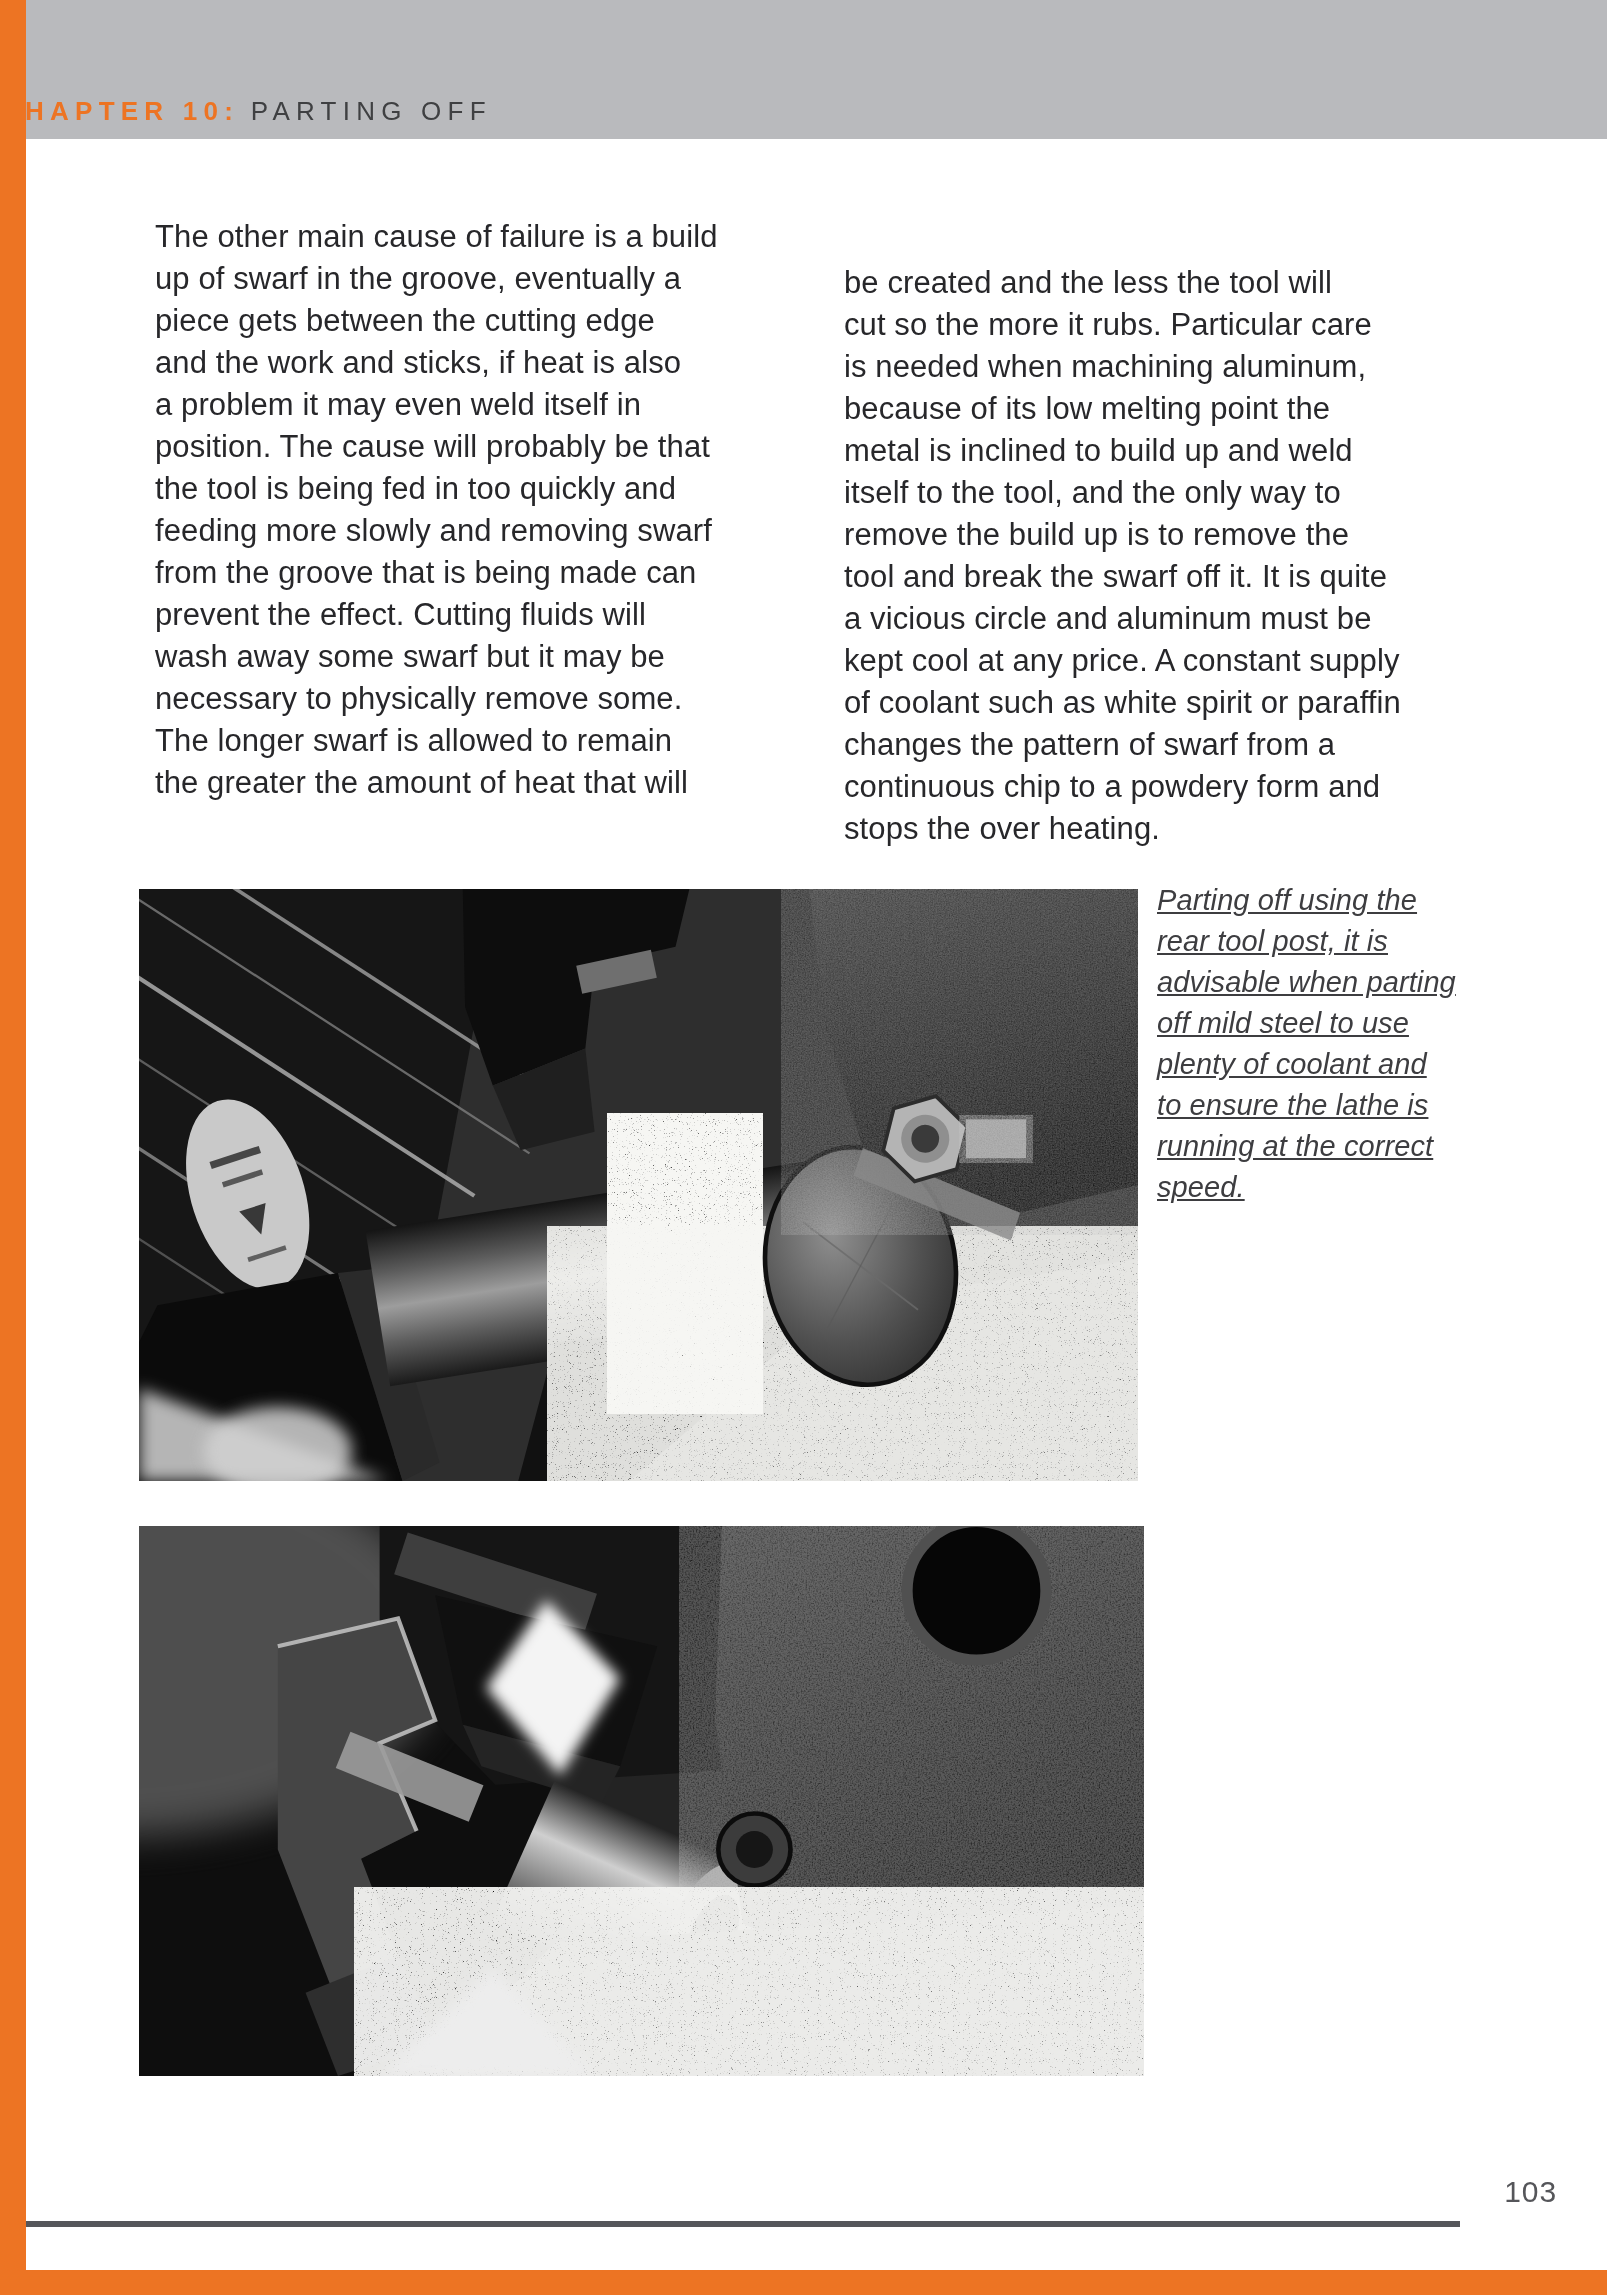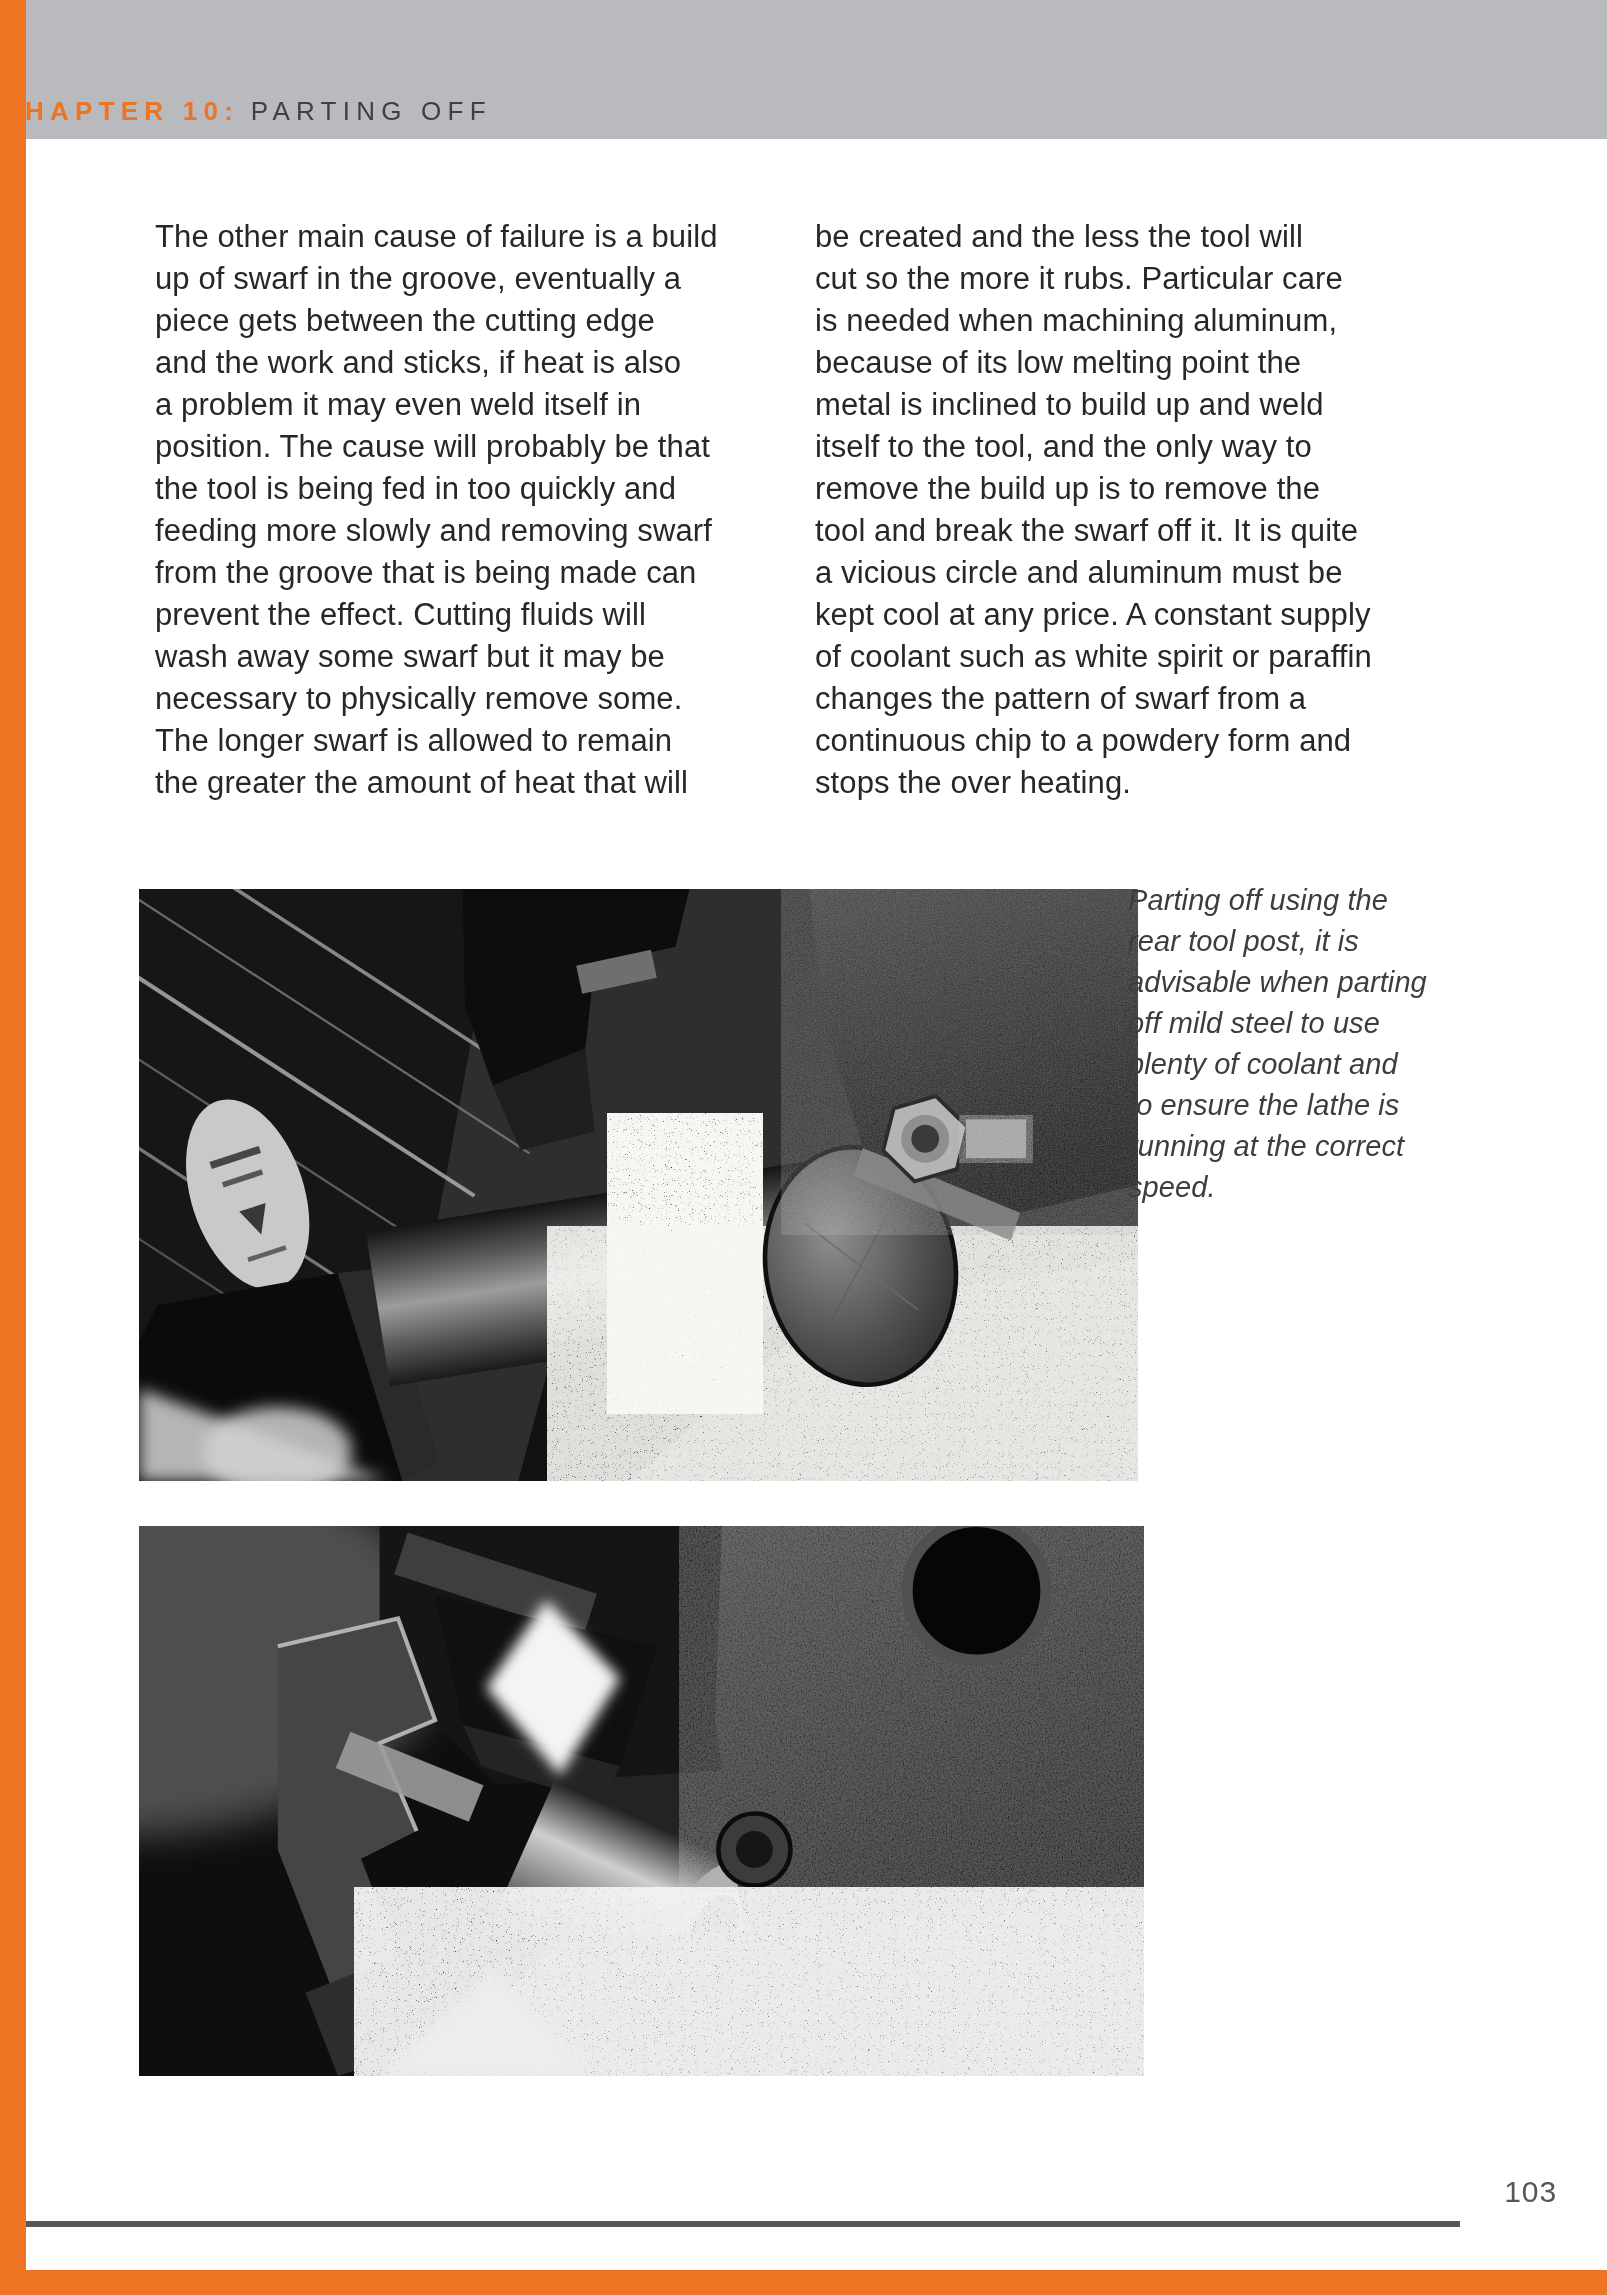--- a/index.html
+++ b/index.html
@@ -32,30 +32,30 @@
   }
   .edge-band-bottom{
     position:absolute;left:0;top:2270px;width:1607px;height:26px;
     background:var(--accent-orange);z-index:6;
   }
   .body-col{
     position:absolute;top:216px;font-size:31px;line-height:42px;
     color:var(--body-text);white-space:pre-line;letter-spacing:0.1px;
   }
   .col-left{left:155px;width:694px;}
-  .col-right{left:815px;width:703px;}
+  .col-right{left:844px;width:703px;margin-top:46px;}
   .figure{position:absolute;background:#222;}
   .figure svg{display:block;width:100%;height:100%;}
   .figure-1{left:139px;top:889px;width:999px;height:592px;}
   .figure-2{left:139px;top:1526px;width:1005px;height:550px;}
   .caption{
     position:absolute;font-style:italic;font-size:29px;line-height:41px;
     color:var(--caption-text);white-space:pre-line;letter-spacing:0.1px;
   }
-  .caption-1{left:1128px;top:880px;width:416px;}
+  .caption-1{left:1157px;top:880px;width:416px;text-decoration:underline;}
   .caption-2{left:1155px;top:1522px;width:426px;}
   .footer-rule{
     position:absolute;left:0;top:2221px;width:1460px;height:5.6px;
     background:var(--rule-gray);
   }
   .page-number{
     position:absolute;top:2177px;right:50px;font-size:30px;line-height:1;
     color:var(--rule-gray);letter-spacing:0.03em;
   }
 </style>

